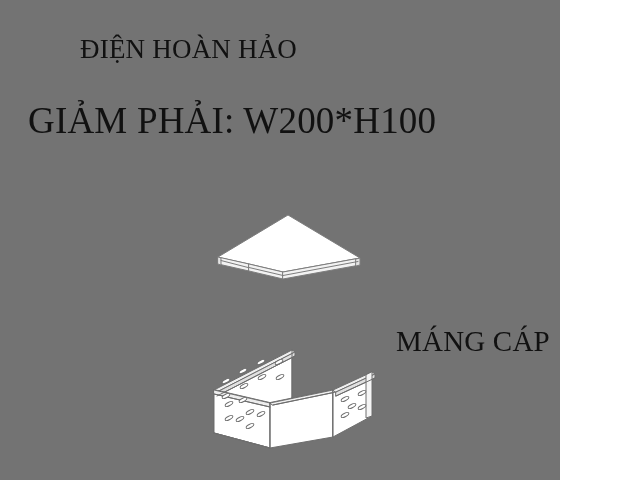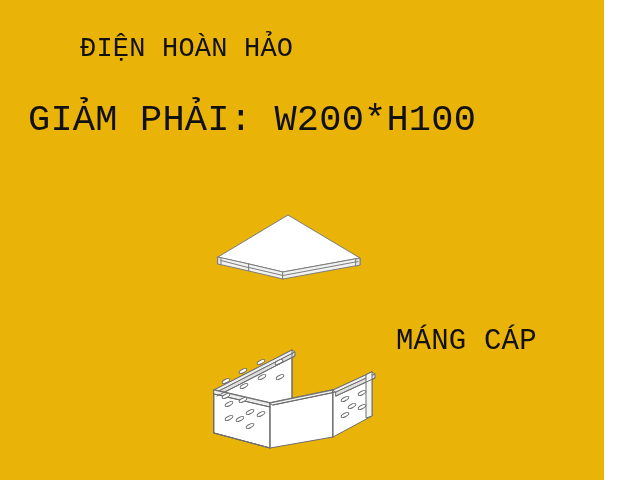--- a/index.html
+++ b/index.html
@@ -3,25 +3,25 @@
 <meta charset="utf-8">
 <title>Slide</title>
 <style>
   html, body {
     margin: 0;
     padding: 0;
     background: #ffffff;
   }
   #slide {
     position: relative;
-    width: 604px;
+    width: 560px;
     height: 480px;
-    background: #eab308;
+    background: #737373;
     overflow: hidden;
-    font-family: Liberation Mono, monospace;
+    font-family: Liberation Serif, serif;
   }
   .txt {
     position: absolute;
     color: #111111;
     white-space: nowrap;
     font-weight: 400;
     letter-spacing: 0.2px;
   }
   #title-line-1 {
     left: 80px;

